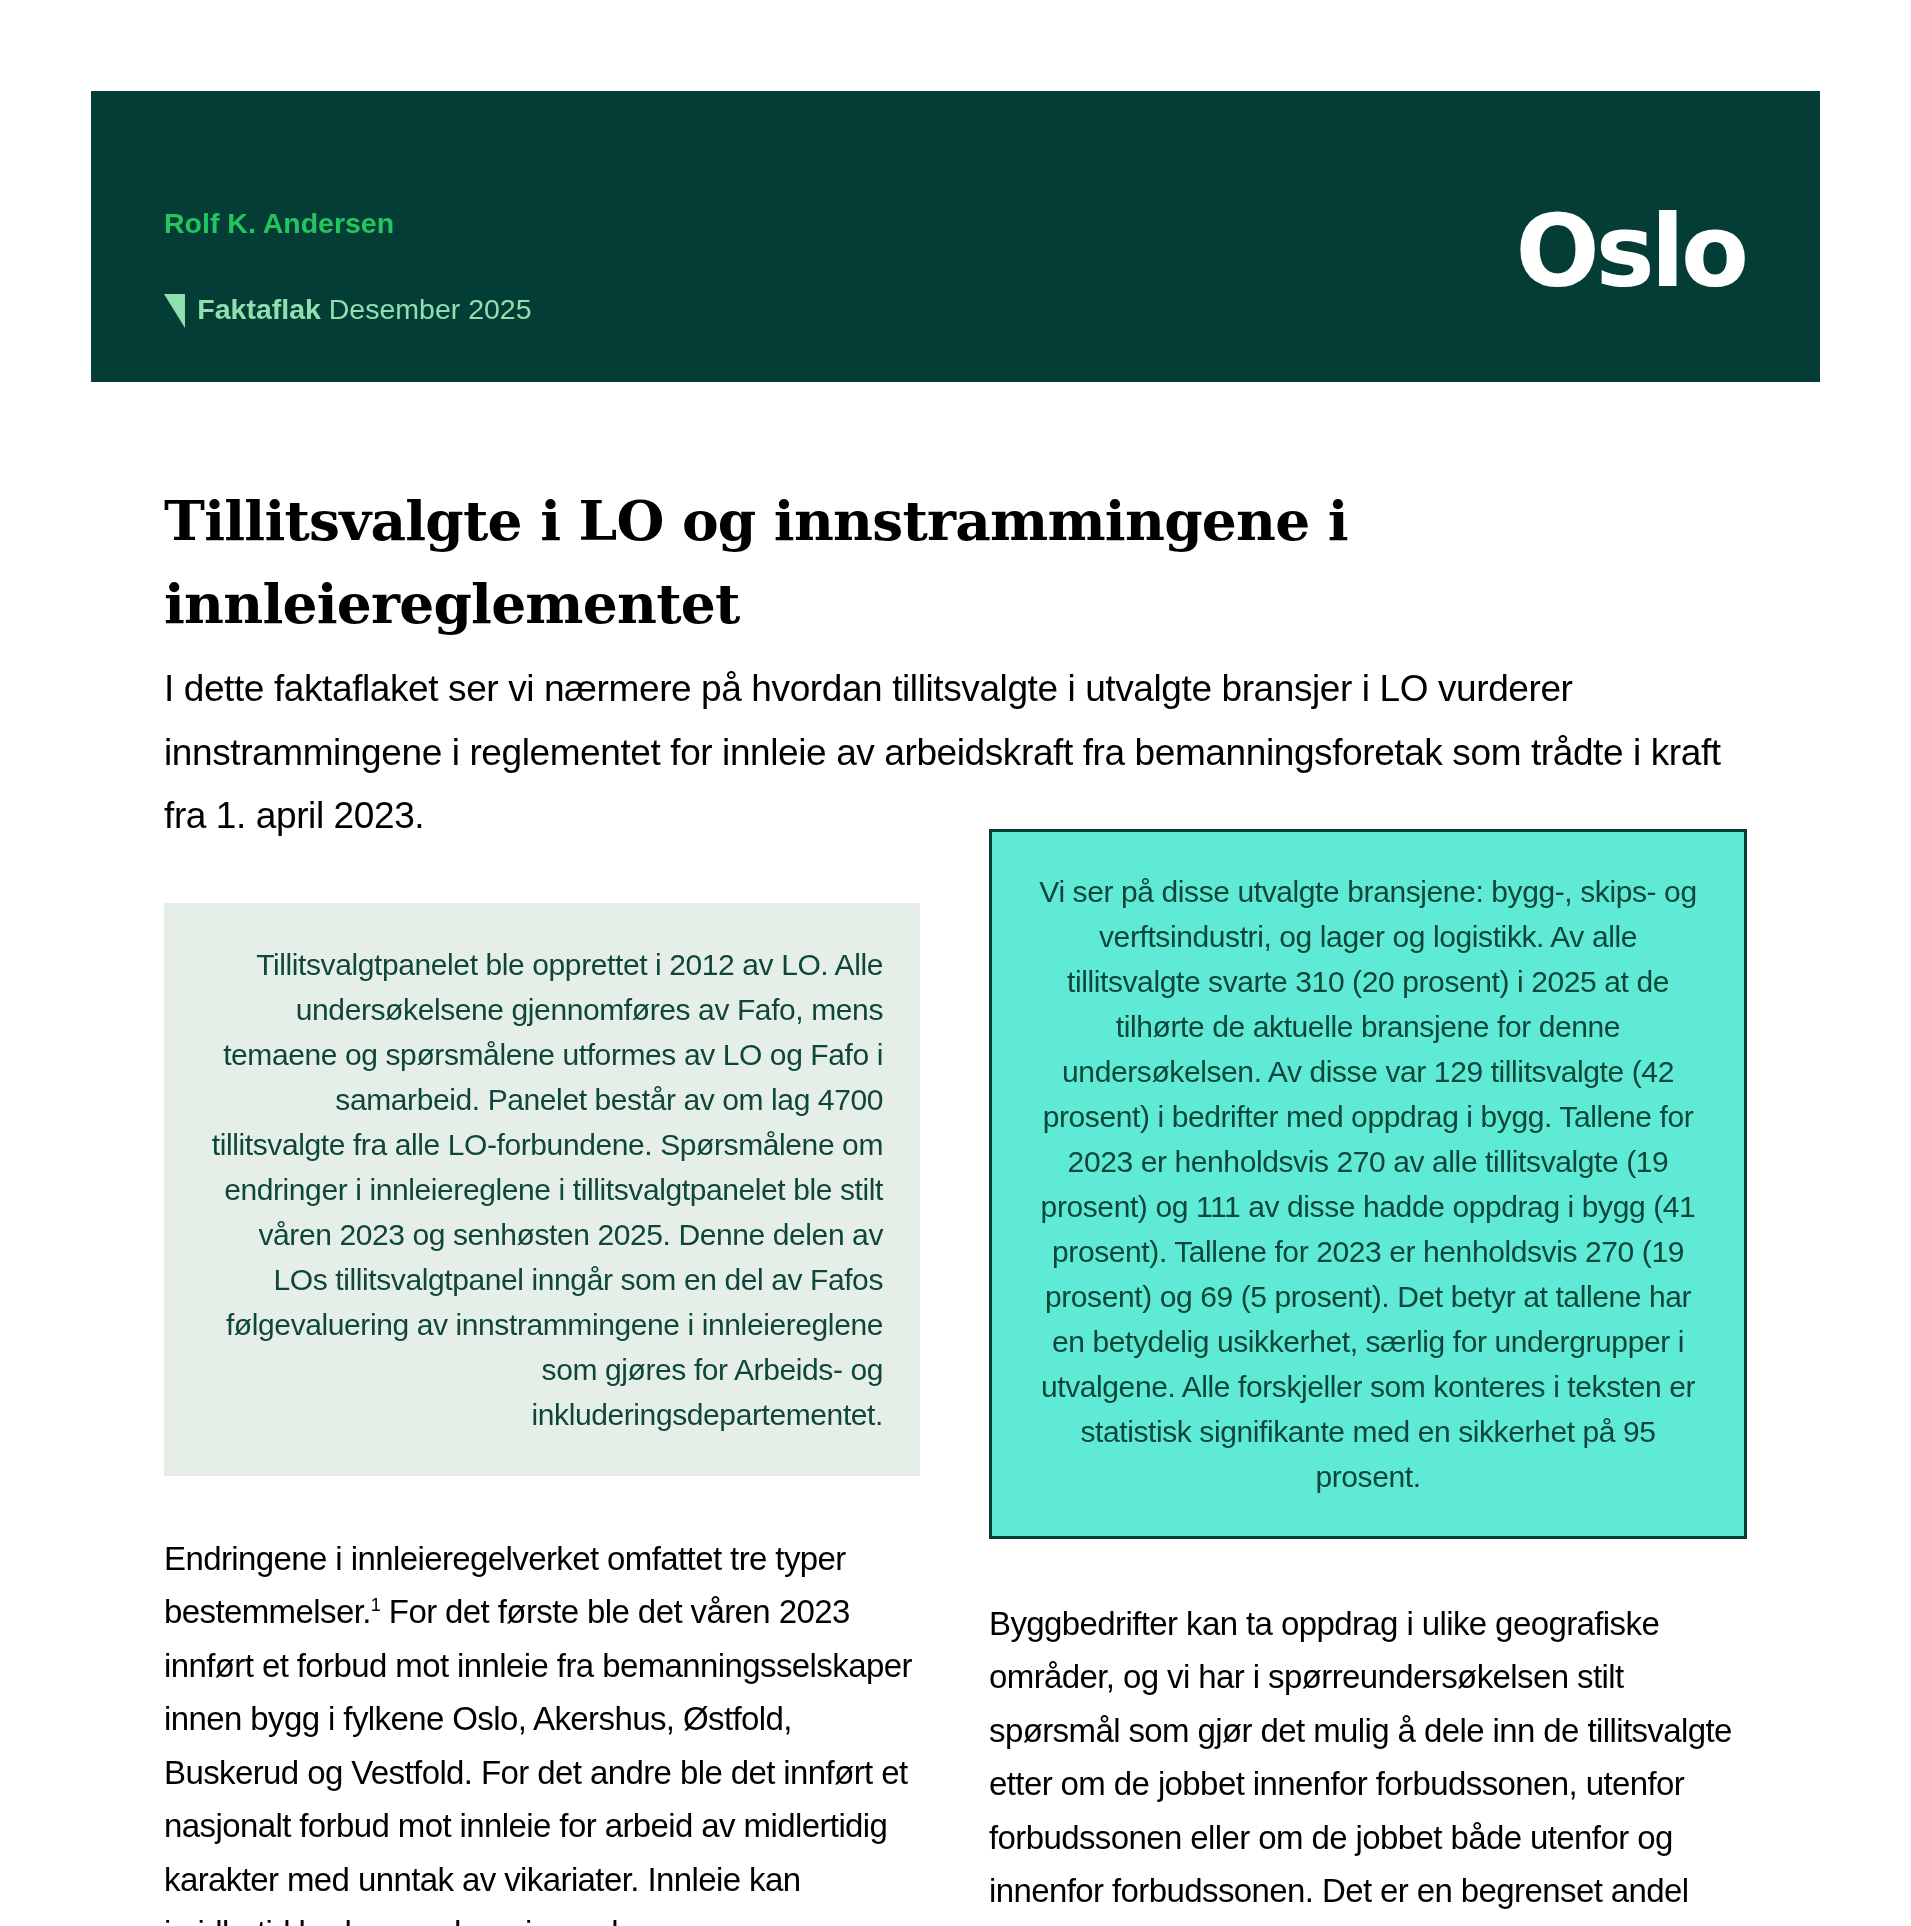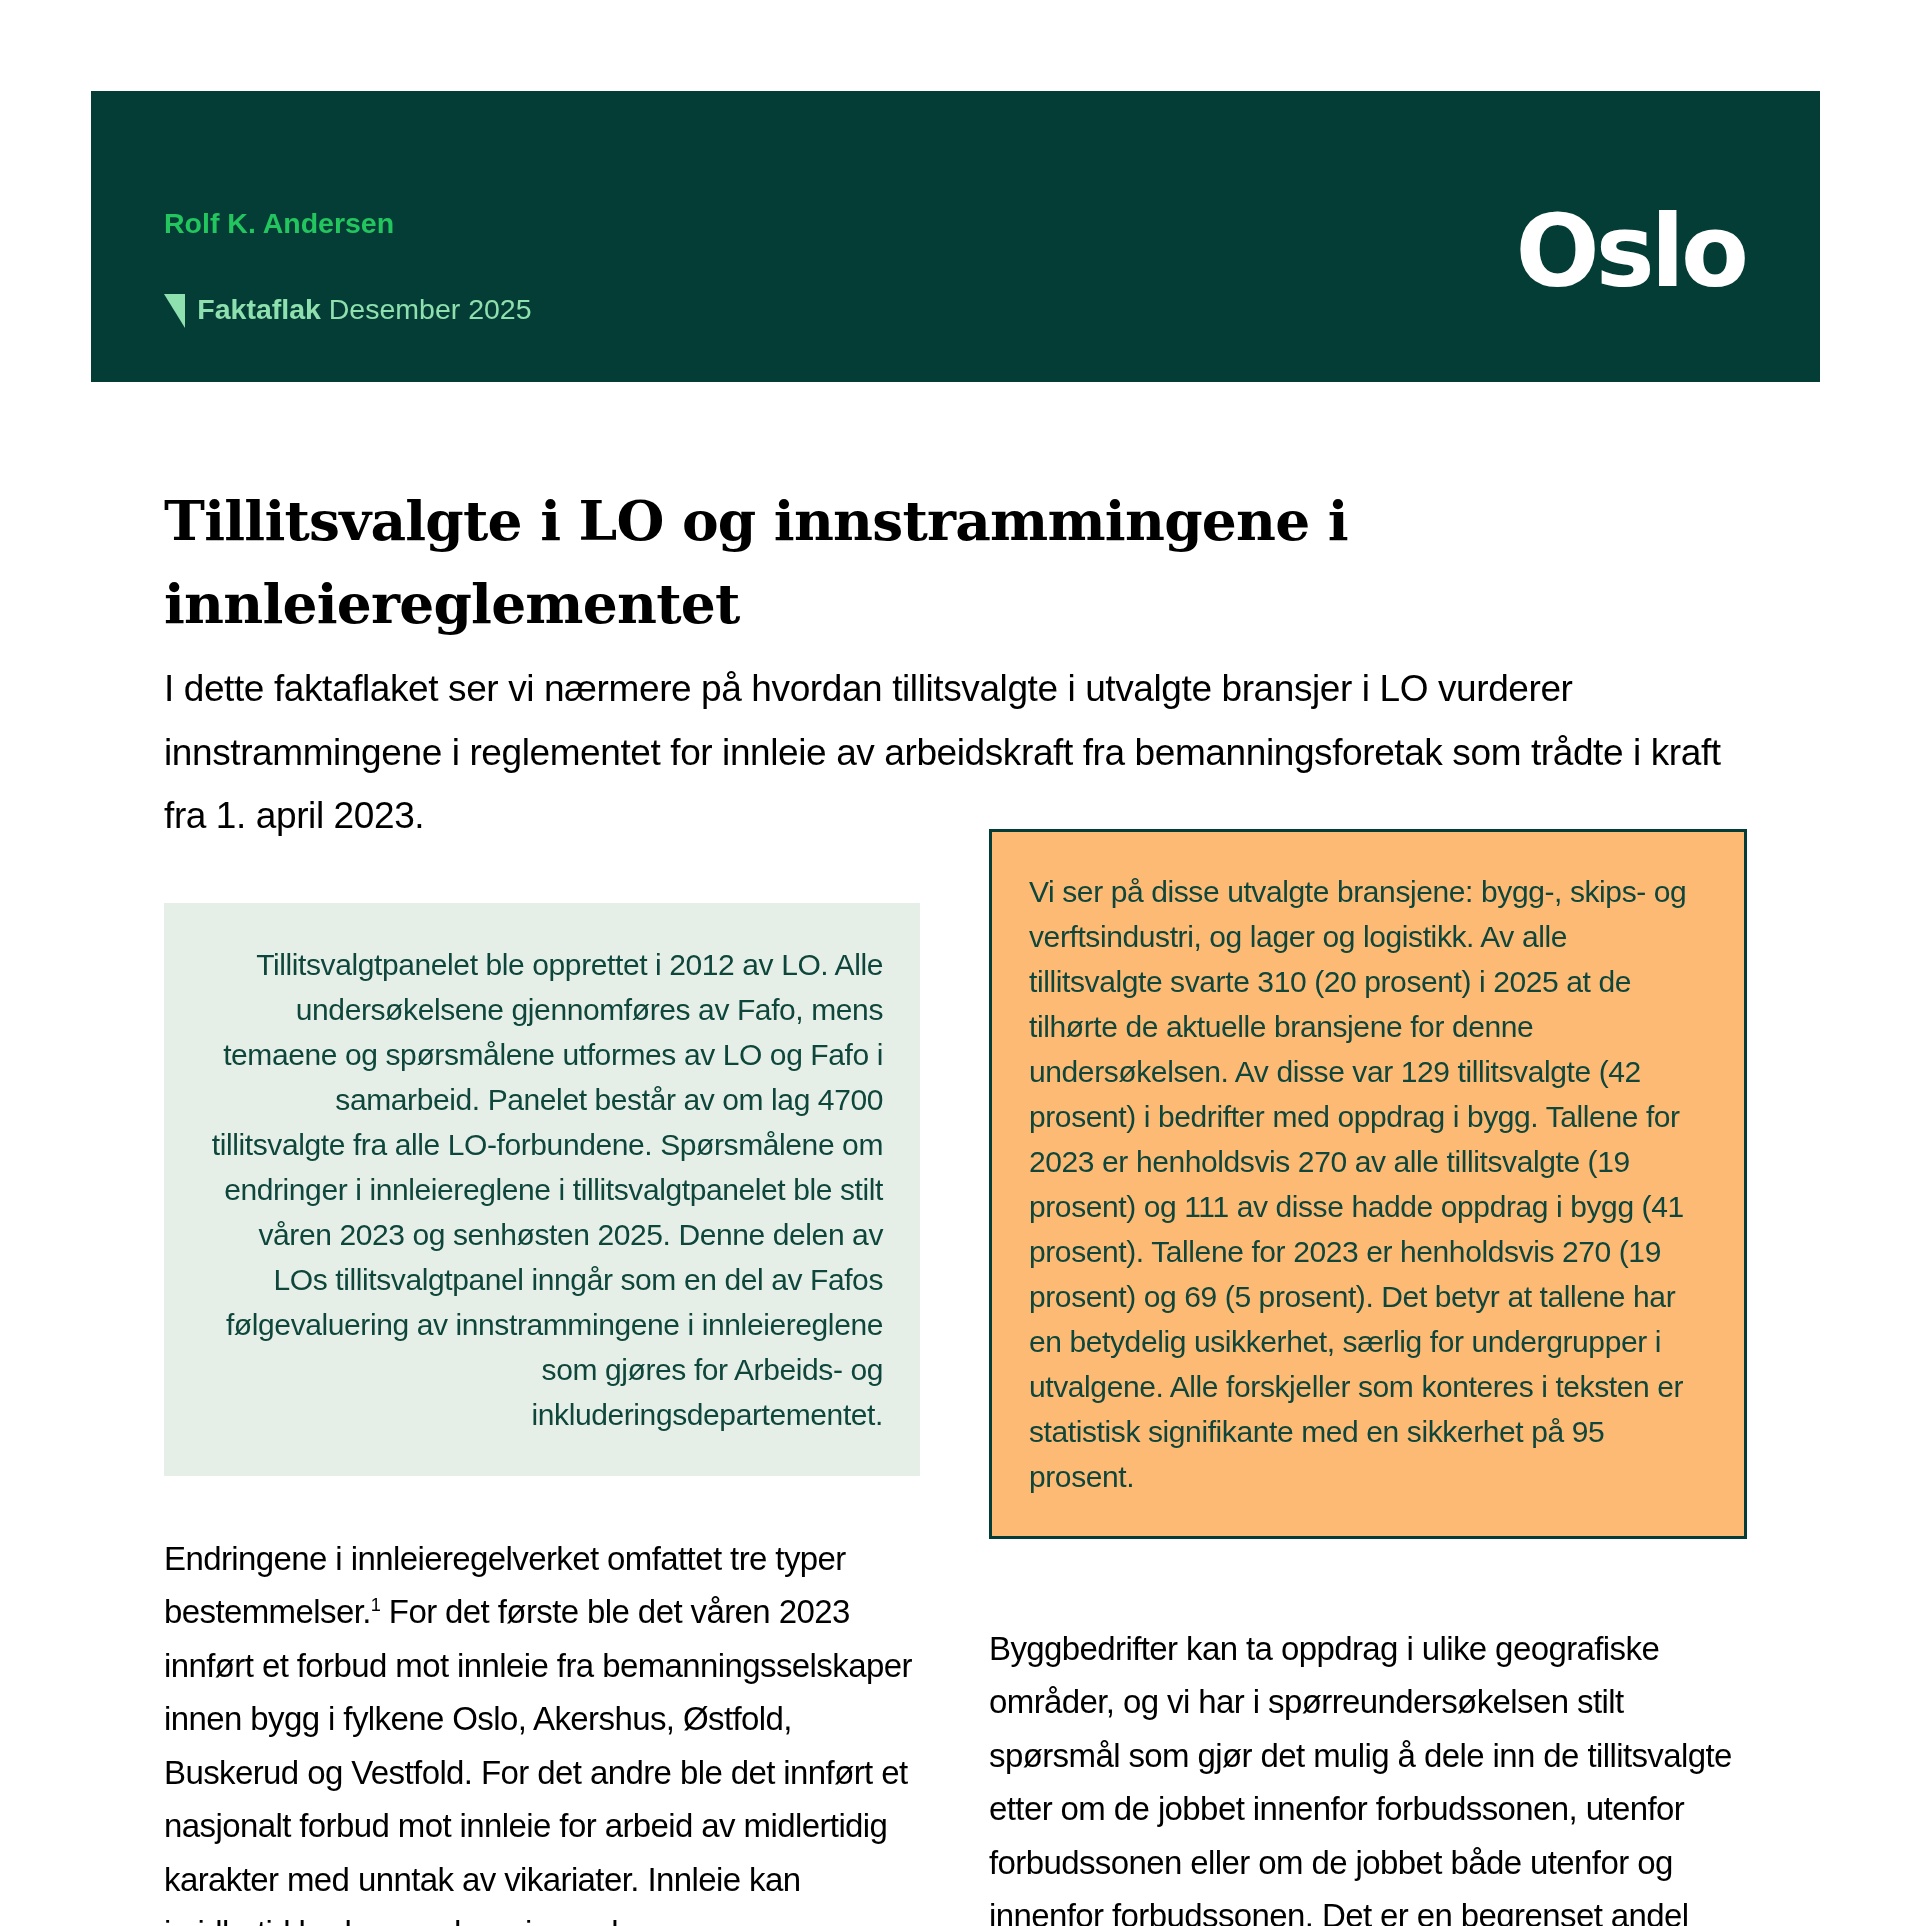--- a/index.html
+++ b/index.html
@@ -31,21 +31,21 @@
     font-size:37px;line-height:1.72;letter-spacing:-0.4px;color:#000000;
   }
   
   .col{position:absolute;margin:0;}
   .col-left{left:164px;top:903px;width:756px;}
   .col-right{left:989px;top:829px;width:758px;}
   .greenbox{
     background:#E6EFE7;color:#0E463B;padding:39px 37px;margin:0 0 56px 0;text-align:right;
   }
   .outlinebox{
-    border:3.1px solid #043D35;color:#0E463B;padding:37px 37px;margin:0 0 83px 0;background:#fdba74;
+    border:3.1px solid #043D35;color:#0E463B;padding:37px 37px;margin:0 0 58px 0;background:#5eead4;text-align:center;
   }
   .boxtext{margin:0;font-size:30px;line-height:1.5;letter-spacing:-0.4px;}
   .body-p{margin:0 0 54px 0;font-size:33px;line-height:1.62;letter-spacing:-0.6px;color:#000000;}
   .fnref{font-size:55%;vertical-align:super;line-height:0;}
 </style>
 </head>
 <body style="height: 2703px;">
 
 <div class="page" style="transform: scale(1);">
 

